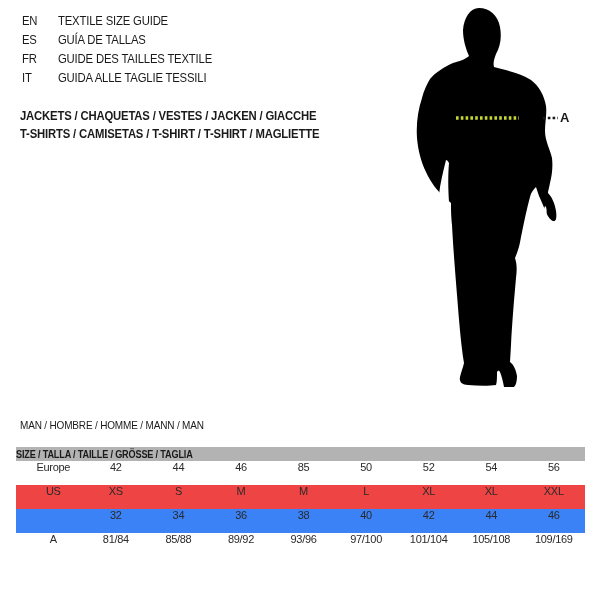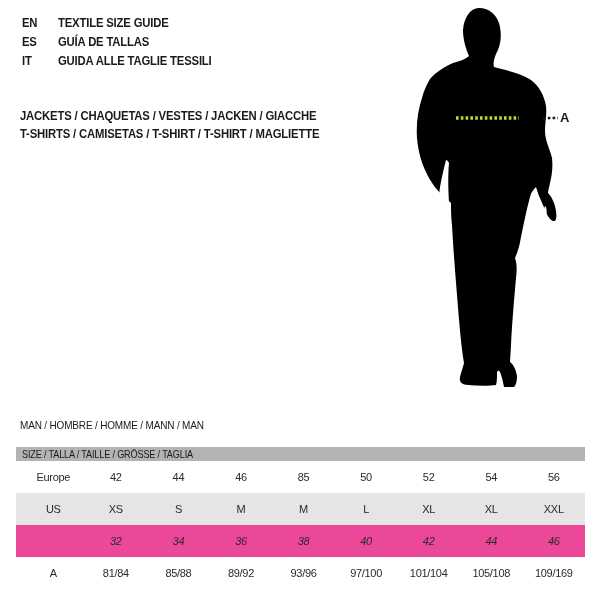--- a/index.html
+++ b/index.html
@@ -15,54 +15,58 @@
   }
   .cond {
     display: inline-block;
     transform: scaleX(0.87);
     transform-origin: 0 50%;
     white-space: nowrap;
     letter-spacing: -0.2px;
   }
   
   .lang-list { position: absolute; left: 22px; top: 13px; }
-  .lang-row { display: flex; height: 19px; align-items: center; font-weight: bold; font-size: 13px; }
+  .lang-row { display: flex; height: 19px; font-weight: normal; font-size: 13px; }
   .lang-code { width: 36px; flex: 0 0 36px; }
   
   .cat-lines { position: absolute; left: 20px; top: 107px; font-weight: bold; font-size: 13px; }
   .cat-line { height: 17.5px; line-height: 17.5px; }
   
   .figure-svg { position: absolute; left: 0; top: 0; width: 600px; height: 600px; }
   .measure-label { position: absolute; left: 560px; top: 110px; font-weight: bold; font-size: 13px; }
   
   .gender-title { position: absolute; left: 20px; top: 419px; font-weight: normal; font-size: 11.5px; }
   .size-table { position: absolute; left: 16px; top: 447px; width: 569px; }
   .thead {
     height: 14px; display: flex; align-items: center;
-    padding-left: 6px; font-weight: normal; font-size: 10.5px;
+    padding-left: 0; font-weight: bold; font-size: 10.5px;
     letter-spacing: -0.2px;
   }
-  .trow { display: flex; height: 32px; align-items: center; font-size: 11px; color: #2a2a2a; }
+  .trow { display: flex; height: 24px; align-items: flex-start; font-size: 11px; color: #2a2a2a; }
   .tlabel { width: 62px; flex: 0 0 62px; padding-left: 6px; text-align: left; letter-spacing: -0.2px; }
   .tcell { flex: 1 1 0; text-align: center; letter-spacing: -0.3px; }
   .footnote { position: absolute; left: 20px; top: 549px; font-weight: bold; font-size: 11.5px; }
 </style>
 </head>
 <body>
 
 <div class="canvas">
 
   <div class="lang-list">
     <div class="lang-row">
       <span class="lang-code cond">EN</span>
       <span class="cond">TEXTILE SIZE GUIDE</span>
     </div>
     <div class="lang-row">
       <span class="lang-code cond">ES</span>
       <span class="cond">GUÍA DE TALLAS</span>
+    </div>
+    <div class="lang-row">
+      <span class="lang-code cond">FR</span>
+      <span class="cond">GUIDE DES TAILLES TEXTILE</span>
     </div>
     <div class="lang-row">
       <span class="lang-code cond">IT</span>
       <span class="cond">GUIDA ALLE TAGLIE TESSILI</span>
     </div>
   </div>
 
   <div class="cat-lines">
     <div class="cat-line"><span class="cond">JACKETS / CHAQUETAS / VESTES / JACKEN / GIACCHE</span></div>
     <div class="cat-line"><span class="cond">T-SHIRTS / CAMISETAS / T-SHIRT / T-SHIRT / MAGLIETTE</span></div>
@@ -106,32 +110,32 @@
           <div class="tcell tlabel">Europe</div>
           <div class="tcell">42</div>
           <div class="tcell">44</div>
           <div class="tcell">46</div>
           <div class="tcell">85</div>
           <div class="tcell">50</div>
           <div class="tcell">52</div>
           <div class="tcell">54</div>
           <div class="tcell">56</div>
         </div>
-        <div class="trow" style="background: #e5e5e5;">
+        <div class="trow" style="background: #ef4444;">
           <div class="tcell tlabel">US</div>
           <div class="tcell">XS</div>
           <div class="tcell">S</div>
           <div class="tcell">M</div>
           <div class="tcell">M</div>
           <div class="tcell">L</div>
           <div class="tcell">XL</div>
           <div class="tcell">XL</div>
           <div class="tcell">XXL</div>
         </div>
-        <div class="trow" style="background: #ec4899; font-style: italic;">
+        <div class="trow" style="background: #3b82f6;">
           <div class="tcell tlabel"></div>
           <div class="tcell">32</div>
           <div class="tcell">34</div>
           <div class="tcell">36</div>
           <div class="tcell">38</div>
           <div class="tcell">40</div>
           <div class="tcell">42</div>
           <div class="tcell">44</div>
           <div class="tcell">46</div>
         </div>

